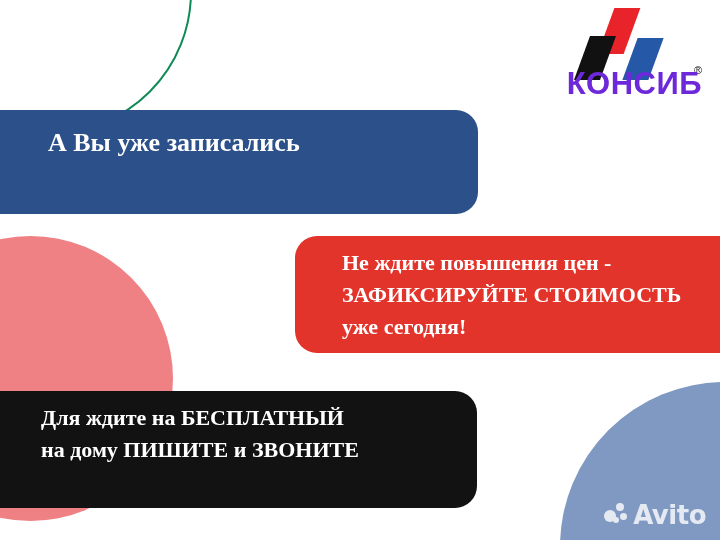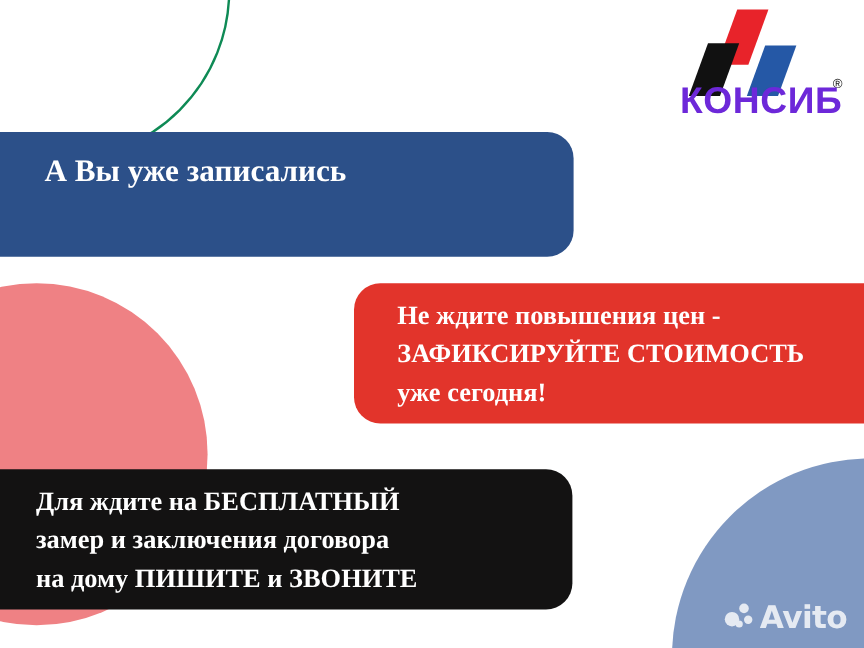--- a/index.html
+++ b/index.html
@@ -87,21 +87,21 @@
     color: #141414;
   }
 
   
   .banner {
     position: absolute;
     color: #ffffff;
     font-weight: bold;
     box-sizing: border-box;
   }
-  .banner .line { display: block; white-space: nowrap; }
+  .banner .line { display: block; white-space: nowrap; margin-left: 11px; }
 
   #banner-blue {
     left: -26px;
     top: 110px;
     width: 504px;
     height: 104px;
     background: #2c5089;
     border-radius: 0 22px 22px 0;
     padding: 14px 0 0 63px;
     font-size: 26px;
@@ -185,21 +185,20 @@
   </div>
 
   <div class="banner" id="banner-red">
     <span class="line">Не ждите повышения цен -</span>
     <span class="line">ЗАФИКСИРУЙТЕ СТОИМОСТЬ</span>
     <span class="line">уже сегодня!</span>
   </div>
 
   <div class="banner" id="banner-black">
     <span class="line">Для ждите на БЕСПЛАТНЫЙ</span>
-    <span class="line">замер и заключения договора</span>
     <span class="line">на дому ПИШИТЕ и ЗВОНИТЕ</span>
   </div>
 
   <div id="avito-watermark">
     <span id="avito-dots">
       <i id="avito-dot-big"></i>
       <i id="avito-dot-top"></i>
       <i id="avito-dot-right"></i>
       <i id="avito-dot-small"></i>
     </span>

